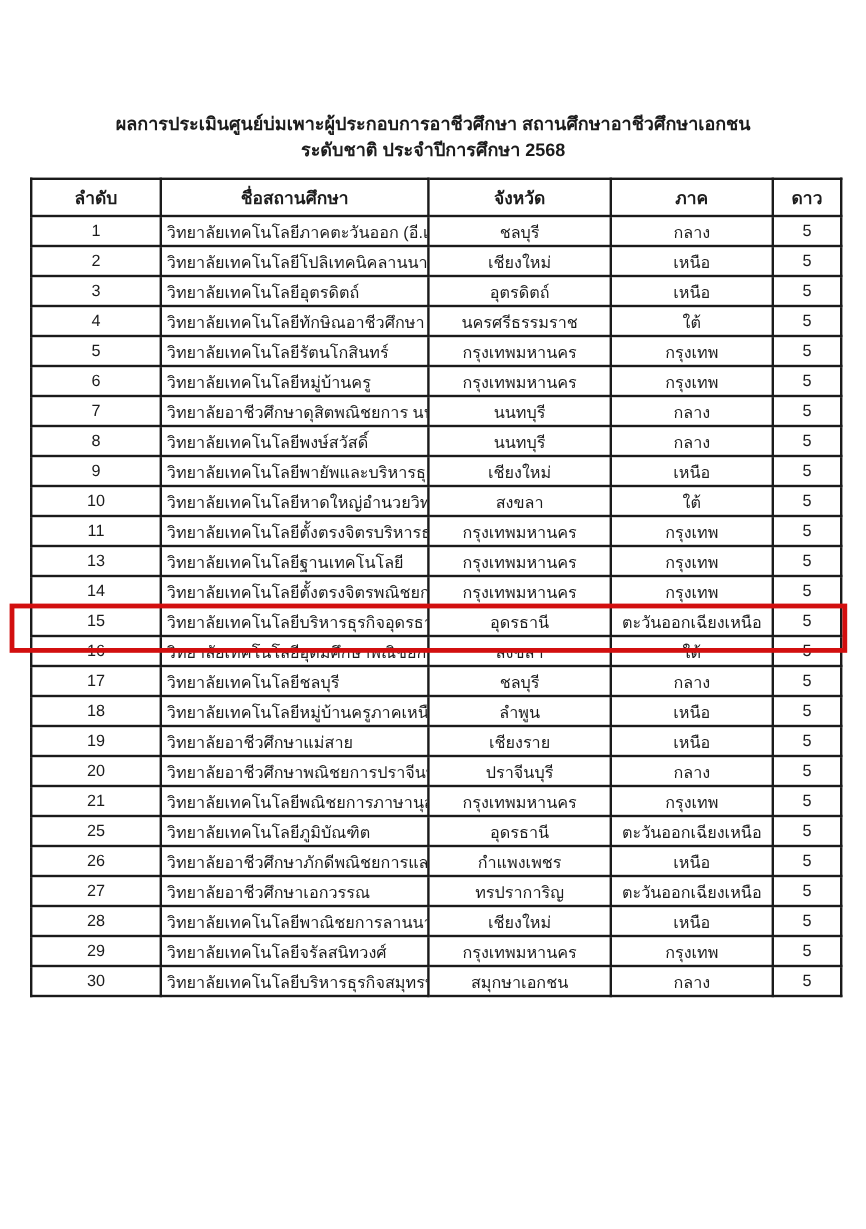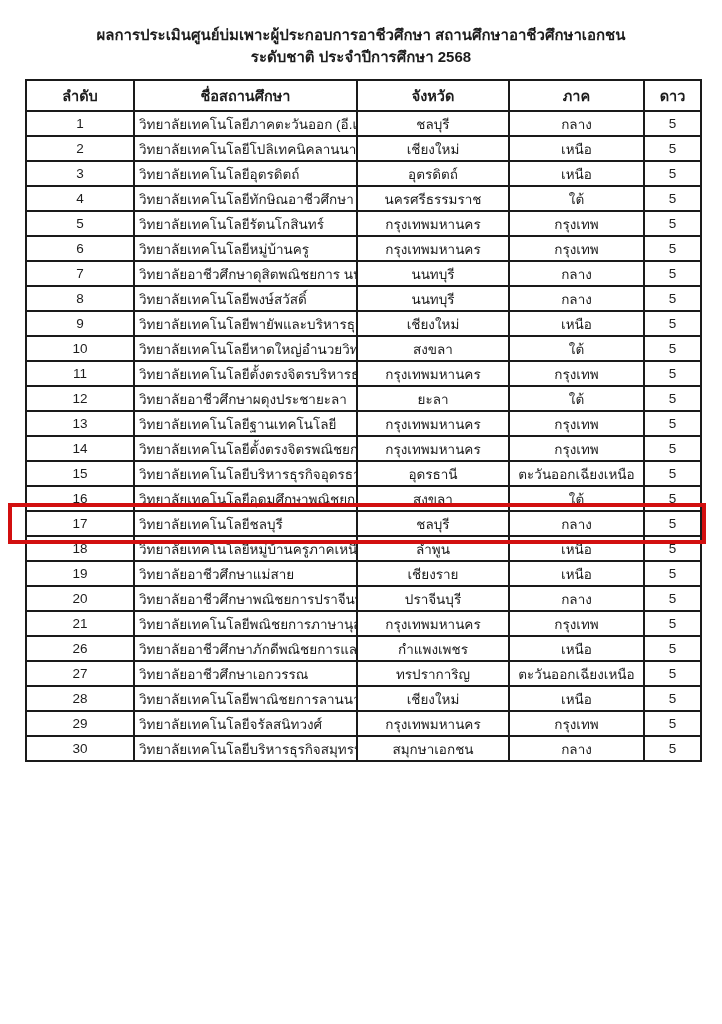--- a/index.html
+++ b/index.html
@@ -14,21 +14,21 @@
     color: #1c1c1c;
     overflow: hidden;
   }
   .title {
     text-align: center;
     font-weight: bold;
     font-size: 15px;
     line-height: 18px;
     color: #1c1c1c;
   }
-  .title1 { padding-top: 26px; }
+  .title1 { padding-top: 95px; }
   .title2 { margin-top: 4px; }
   table.results {
     border-collapse: collapse;
     table-layout: fixed;
     width: 675px;
     margin: 13px 0 0 25px;
   }
   table.results th,
   table.results td {
     border: 2px solid #1a1a1a;
@@ -159,27 +159,20 @@
     <td class="c">5</td>
   </tr>
         <tr>
     <td class="c">11</td>
     <td class="l">วิทยาลัยเทคโนโลยีตั้งตรงจิตรบริหารธุรกิจ</td>
     <td class="c">กรุงเทพมหานคร</td>
     <td class="c">กรุงเทพ</td>
     <td class="c">5</td>
   </tr>
         <tr>
-    <td class="c">12</td>
-    <td class="l">วิทยาลัยอาชีวศึกษาผดุงประชายะลา</td>
-    <td class="c">ยะลา</td>
-    <td class="c">ใต้</td>
-    <td class="c">5</td>
-  </tr>
-        <tr>
     <td class="c">13</td>
     <td class="l">วิทยาลัยเทคโนโลยีฐานเทคโนโลยี</td>
     <td class="c">กรุงเทพมหานคร</td>
     <td class="c">กรุงเทพ</td>
     <td class="c">5</td>
   </tr>
         <tr>
     <td class="c">14</td>
     <td class="l">วิทยาลัยเทคโนโลยีตั้งตรงจิตรพณิชยการ</td>
     <td class="c">กรุงเทพมหานคร</td>
@@ -229,20 +222,27 @@
     <td class="c">5</td>
   </tr>
         <tr>
     <td class="c">21</td>
     <td class="l">วิทยาลัยเทคโนโลยีพณิชยการภาษานุสรณ์บางแค</td>
     <td class="c">กรุงเทพมหานคร</td>
     <td class="c">กรุงเทพ</td>
     <td class="c">5</td>
   </tr>
         <tr>
+    <td class="c">25</td>
+    <td class="l">วิทยาลัยเทคโนโลยีภูมิบัณฑิต</td>
+    <td class="c">อุดรธานี</td>
+    <td class="c">ตะวันออกเฉียงเหนือ</td>
+    <td class="c">5</td>
+  </tr>
+        <tr>
     <td class="c">26</td>
     <td class="l">วิทยาลัยอาชีวศึกษาภักดีพณิชยการและเทคโนโลยี</td>
     <td class="c">กำแพงเพชร</td>
     <td class="c">เหนือ</td>
     <td class="c">5</td>
   </tr>
         <tr>
     <td class="c">27</td>
     <td class="l">วิทยาลัยอาชีวศึกษาเอกวรรณ</td>
     <td class="c">ทรปราการิญ</td>

